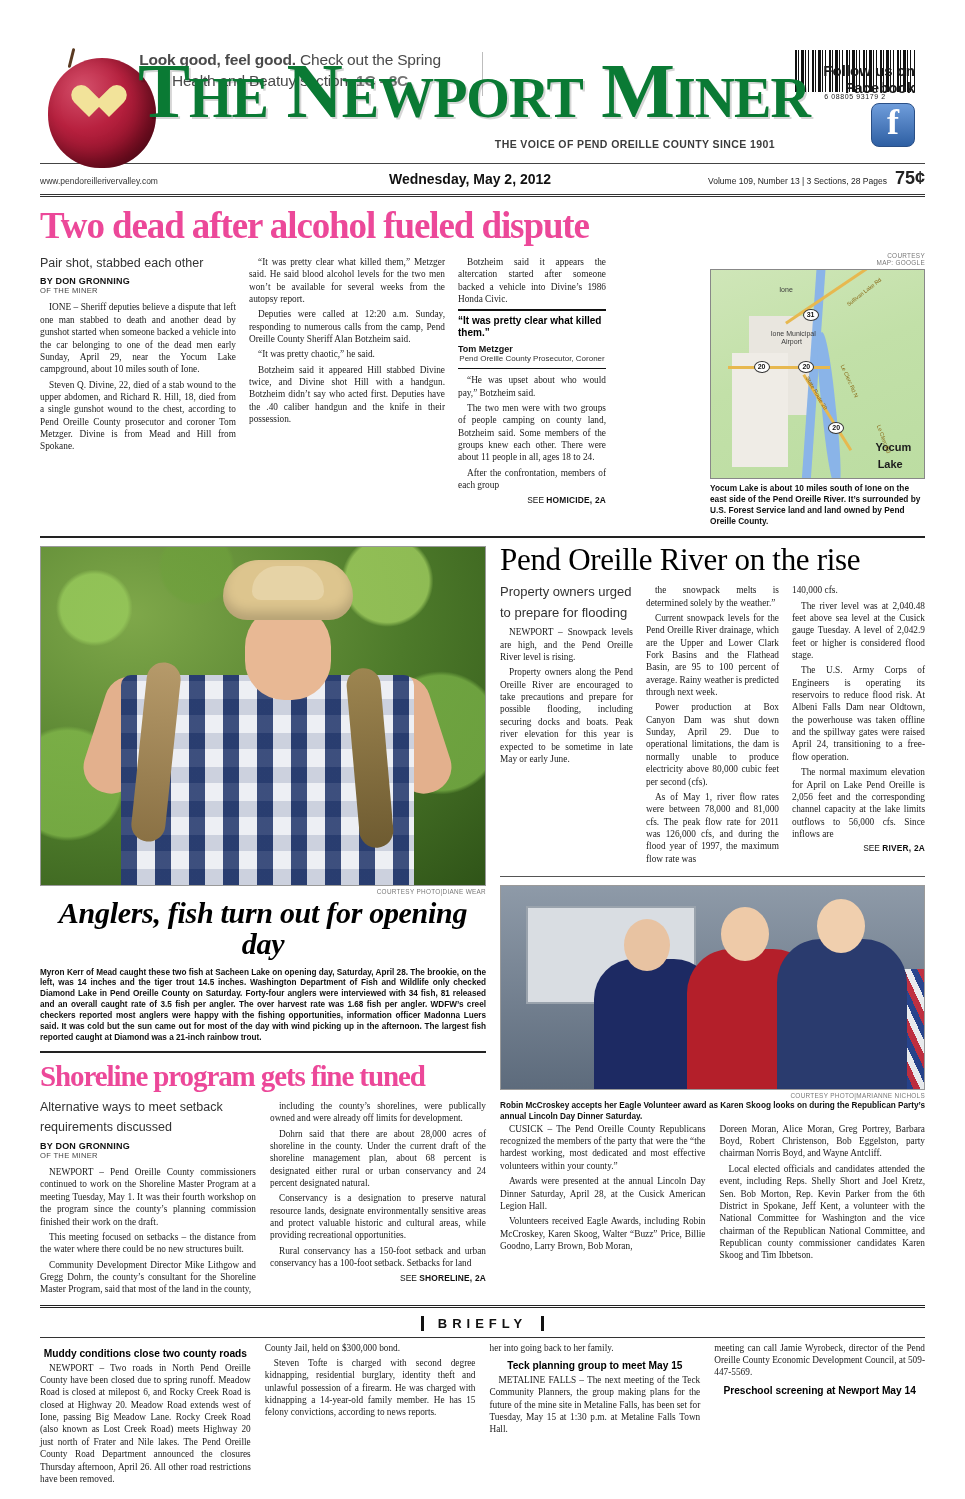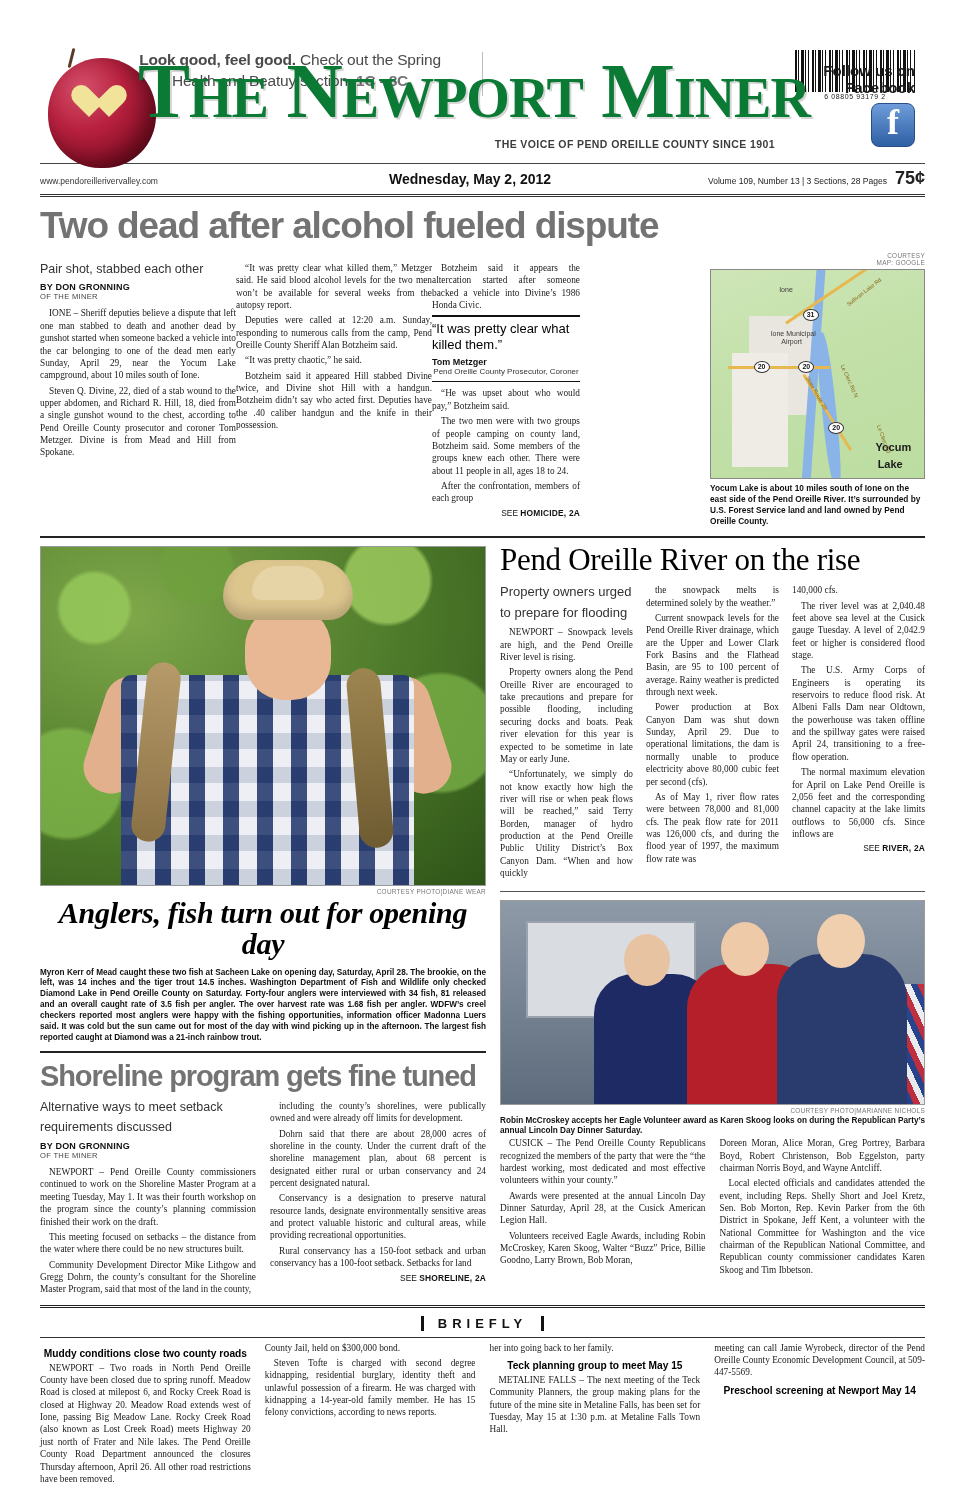--- a/index.html
+++ b/index.html
@@ -84,49 +84,49 @@
     border-bottom: 3px double #333;
     gap: 10px;
   }
   .dl-left { font-family:"Liberation Sans", sans-serif; font-size:8.5px; color:#333; width: 240px;}
   .dl-center { flex:1; text-align:center; font-family:"Liberation Sans", sans-serif; font-weight:bold; font-size:14px; color:#111; }
   .dl-right { width: 265px; text-align:right; font-family:"Liberation Sans", sans-serif; font-size:8.5px; color:#222;}
   .dl-right .price { font-size:18px; font-weight:bold; margin-left:8px; }
 
   
   .hl-main {
-    font-family:Liberation Sans, sans-serif; font-weight:bold;
-    font-size: 37px; line-height:1.05; letter-spacing:-1.1px; color:#737373; margin: 10px 0 6px;
+    font-family:Liberation Serif, serif; font-weight:bold;
+    font-size: 37px; line-height:1.05; letter-spacing:-1.1px; color:#ec4899; margin: 10px 0 6px;
   }
   .hl-serif {
     font-family:"Liberation Serif", serif; font-weight:normal;
     font-size: 33px; line-height:1.05; color:#000; margin: 4px 0 8px; letter-spacing:-0.3px;
   }
   .hl-serif-italic { font-style: italic; font-weight:bold; }
   .deck { font-family:"Liberation Sans", sans-serif; font-size:12.5px; color:#333; line-height:1.25; margin-bottom:5px;}
   .byline { font-family:"Liberation Sans", sans-serif; font-weight:bold; font-size:9px; letter-spacing:.2px; color:#111; }
   .byline-sub { font-family:"Liberation Sans", sans-serif; font-size:7.6px; letter-spacing:.3px; color:#444; margin-bottom:6px;}
   p.body { font-size:9.3px; line-height:1.33; margin:0 0 3px; text-align:justify; text-indent:9px; color:#1a1a1a;}
   p.body.noind { text-indent:0; }
   .jump { font-family:"Liberation Sans", sans-serif; font-size:8.4px; text-align:right; margin-top:3px; color:#111;}
   .jump b { letter-spacing:.2px; }
   .credit { font-family:"Liberation Sans", sans-serif; font-size:6.4px; color:#777; text-align:right; letter-spacing:.3px; }
   .capt { font-family:"Liberation Sans", sans-serif; font-weight:bold; font-size:8.2px; line-height:1.32; color:#111; text-align:justify;}
 
   
   .story1 { display:flex; gap: 14px; margin-top: 4px; }
   .s1-text { flex: 1 1 auto; }
-  .s1-cols { display:flex; margin-top:10px; }
+  .s1-cols { display:flex; gap: 13px; margin-top:4px; }
   .s1-c { width: 196px; }
   .s1-c.narrow { width: 148px; }
   .pullquote {
     border-top: 2px solid #111; border-bottom: 1px solid #111;
     padding: 4px 0 5px; margin: 4px 0 5px;
   }
-  .pq-text { font-family:"Liberation Sans", sans-serif; font-weight:normal; font-size:13px; line-height:1.2; color:#000; margin-bottom:5px;}
+  .pq-text { font-family:"Liberation Sans", sans-serif; font-weight:bold; font-size:10px; line-height:1.2; color:#000; margin-bottom:5px;}
   .pq-name { font-family:"Liberation Sans", sans-serif; font-weight:bold; font-size:9px; color:#111;}
   .pq-title { font-family:"Liberation Sans", sans-serif; font-size:8px; color:#333;text-align:center; }
   .map-col { width: 215px; flex: 0 0 215px; }
   .map-box {
     width:100%; height: 210px; border:1px solid #888; position:relative; overflow:hidden;
     background: linear-gradient(160deg,#cfe6b8 0%, #c2e0a8 45%, #bcdda2 100%);
   }
   .map-water { position:absolute; left:46%; top:-4%; width:9px; height:110%; background:#8ab4e8; transform: rotate(4deg); }
   .map-water2 { position:absolute; left:52%; top:30%; width:14px; height:75%; background:#8ab4e8; transform: rotate(-6deg); border-radius:40%;}
   .map-urban { position:absolute; left:18%; top:22%; width:30%; height:48%; background:#e9e6df; }
@@ -373,21 +373,20 @@
 
     <div class="mid-right">
       <div class="hl-serif" style="font-size:31px; margin-top:-2px;">Pend Oreille River on the rise</div>
 
       <div class="three-col">
         <div>
           <div class="deck" style="font-size:13px; line-height:1.2;">Property owners urged</div>
           <div class="deck" style="font-size:13px; line-height:1.2; margin-bottom:6px;">to prepare for flooding</div>
           <p class="body">NEWPORT – Snowpack levels are high, and the Pend Oreille River level is rising.</p>
           <p class="body">Property owners along the Pend Oreille River are encouraged to take precautions and prepare for possible flooding, including securing docks and boats. Peak river elevation for this year is expected to be sometime in late May or early June.</p>
-          <p class="body">“Unfortunately, we simply do not know exactly how high the river will rise or when peak flows will be reached,” said Terry Borden, manager of hydro production at the Pend Oreille Public Utility District’s Box Canyon Dam. “When and how quickly</p>
         </div>
         <div>
           <p class="body">the snowpack melts is determined solely by the weather.”</p>
           <p class="body">Current snowpack levels for the Pend Oreille River drainage, which are the Upper and Lower Clark Fork Basins and the Flathead Basin, are 95 to 100 percent of average. Rainy weather is predicted through next week.</p>
           <p class="body">Power production at Box Canyon Dam was shut down Sunday, April 29. Due to operational limitations, the dam is normally unable to produce electricity above 80,000 cubic feet per second (cfs).</p>
           <p class="body">As of May 1, river flow rates were between 78,000 and 81,000 cfs. The peak flow rate for 2011 was 126,000 cfs, and during the flood year of 1997, the maximum flow rate was</p>
         </div>
         <div>
           <p class="body noind">140,000 cfs.</p>
           <p class="body">The river level was at 2,040.48 feet above sea level at the Cusick gauge Tuesday. A level of 2,042.9 feet or higher is considered flood stage.</p>

